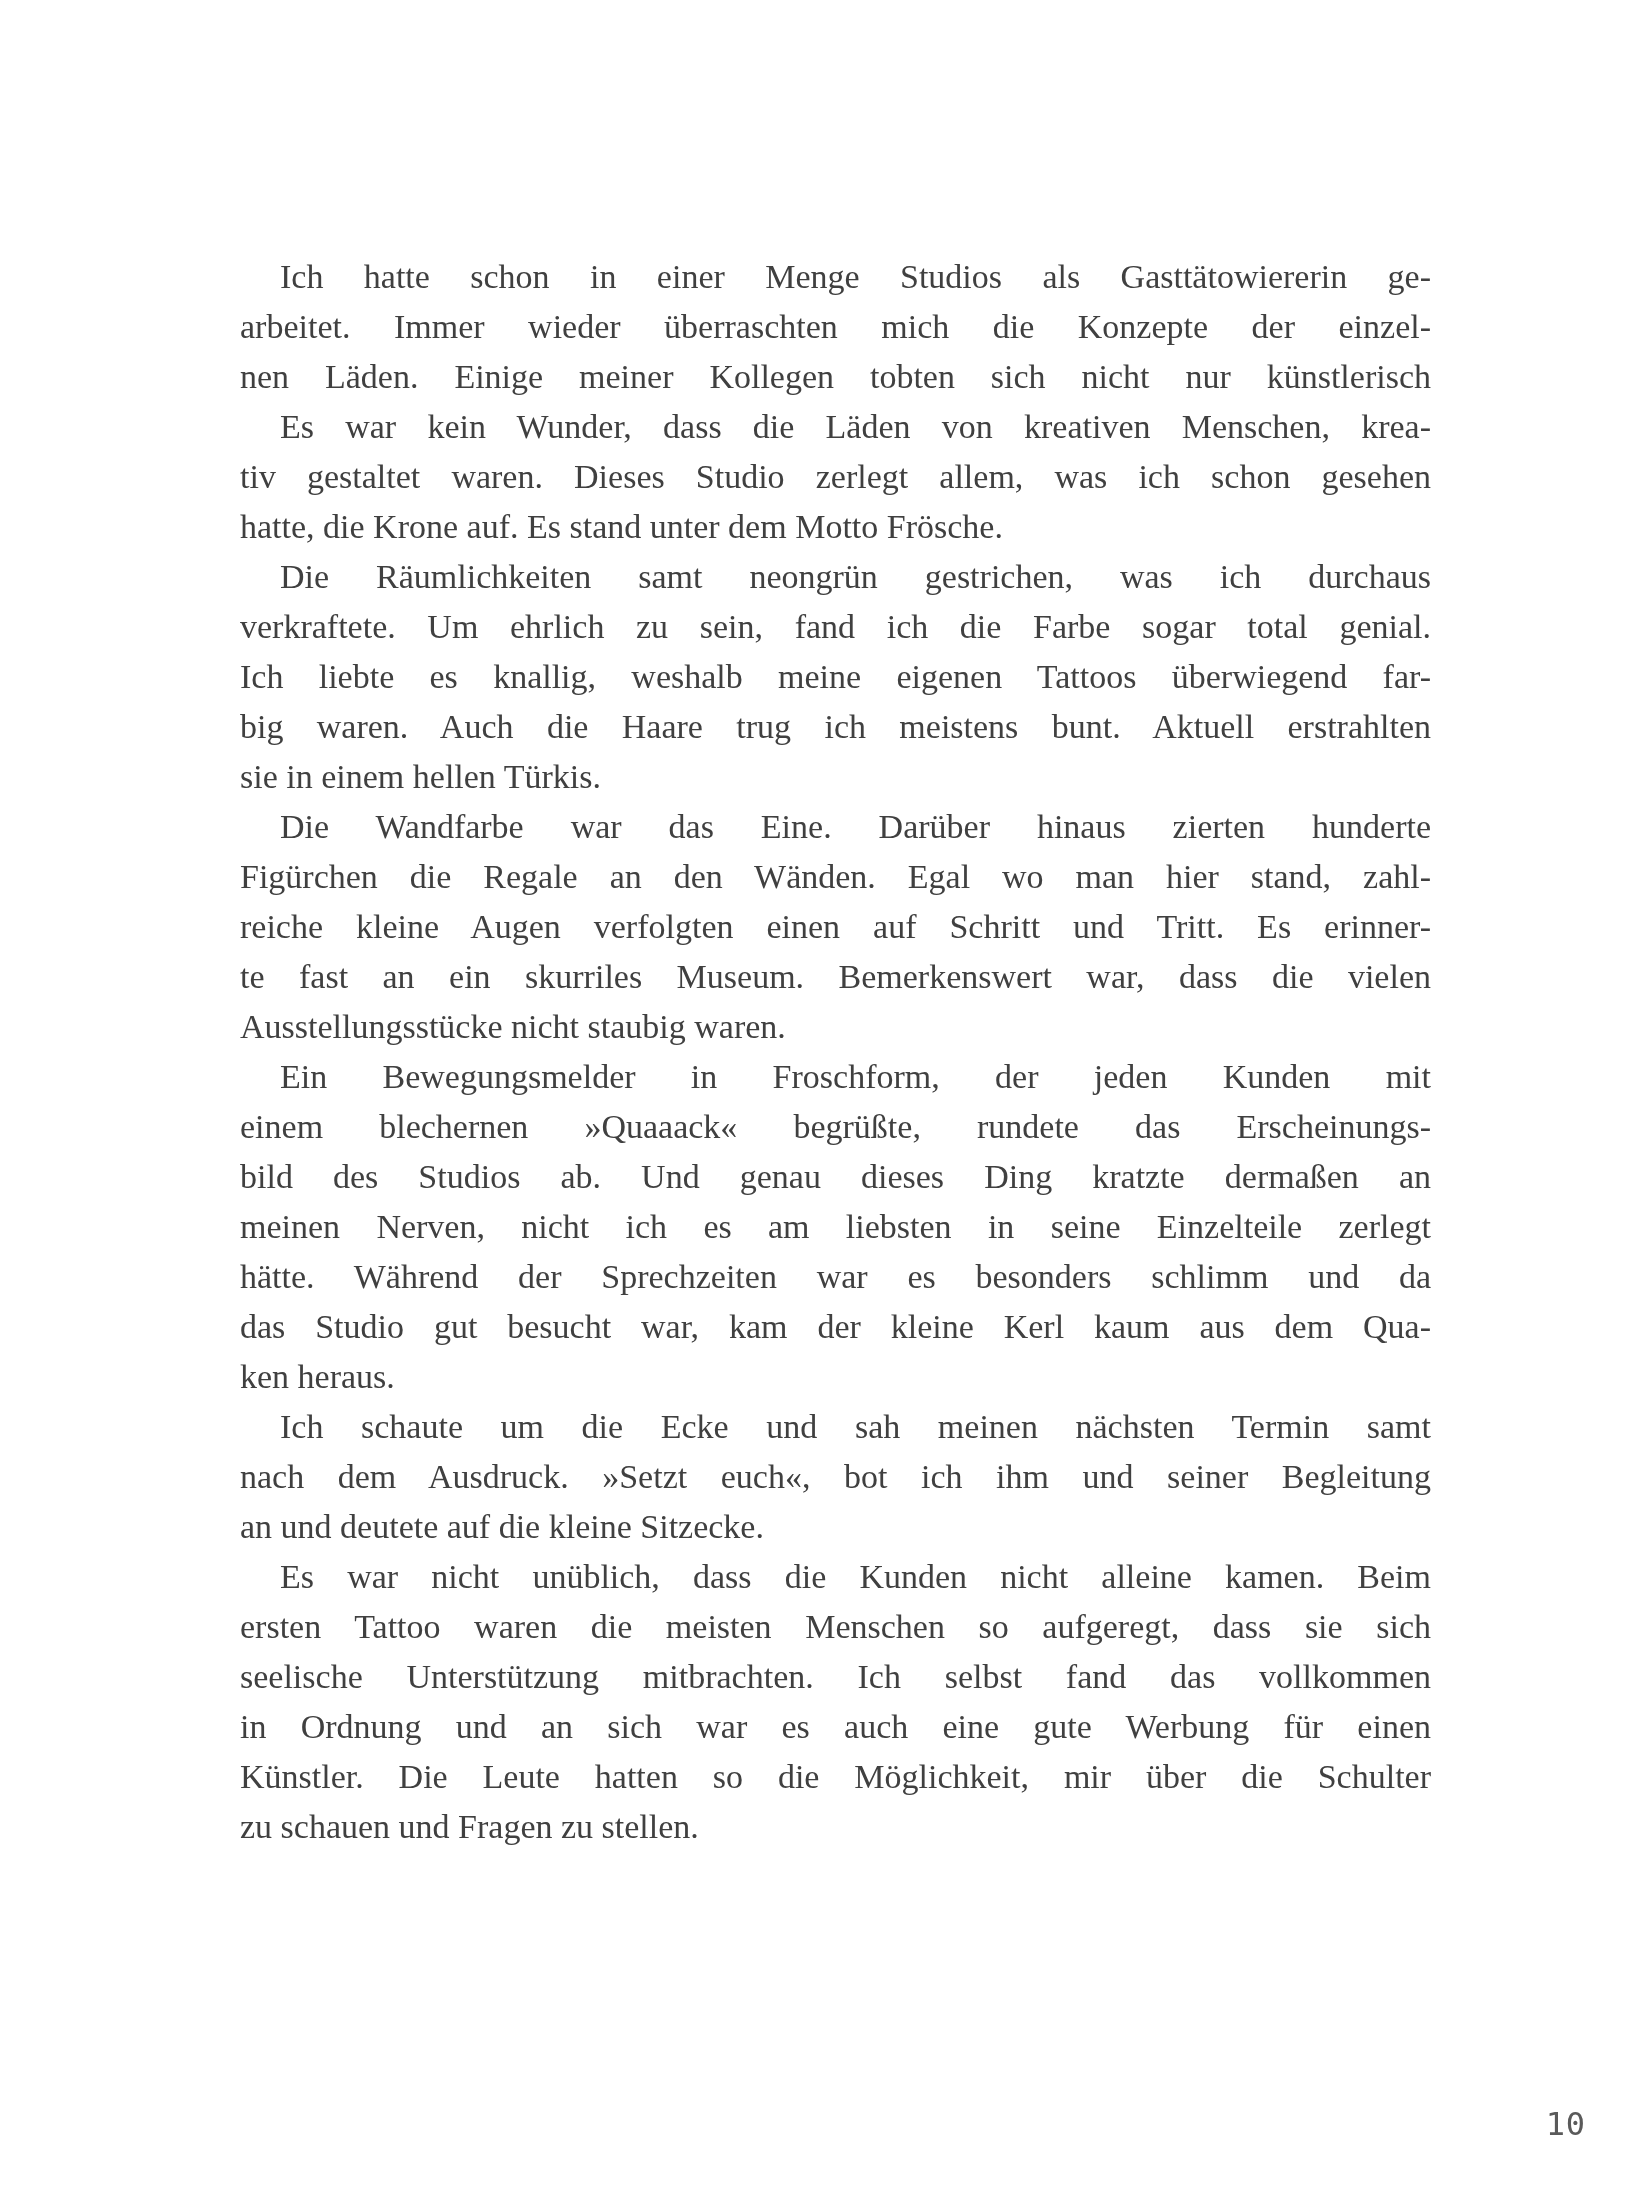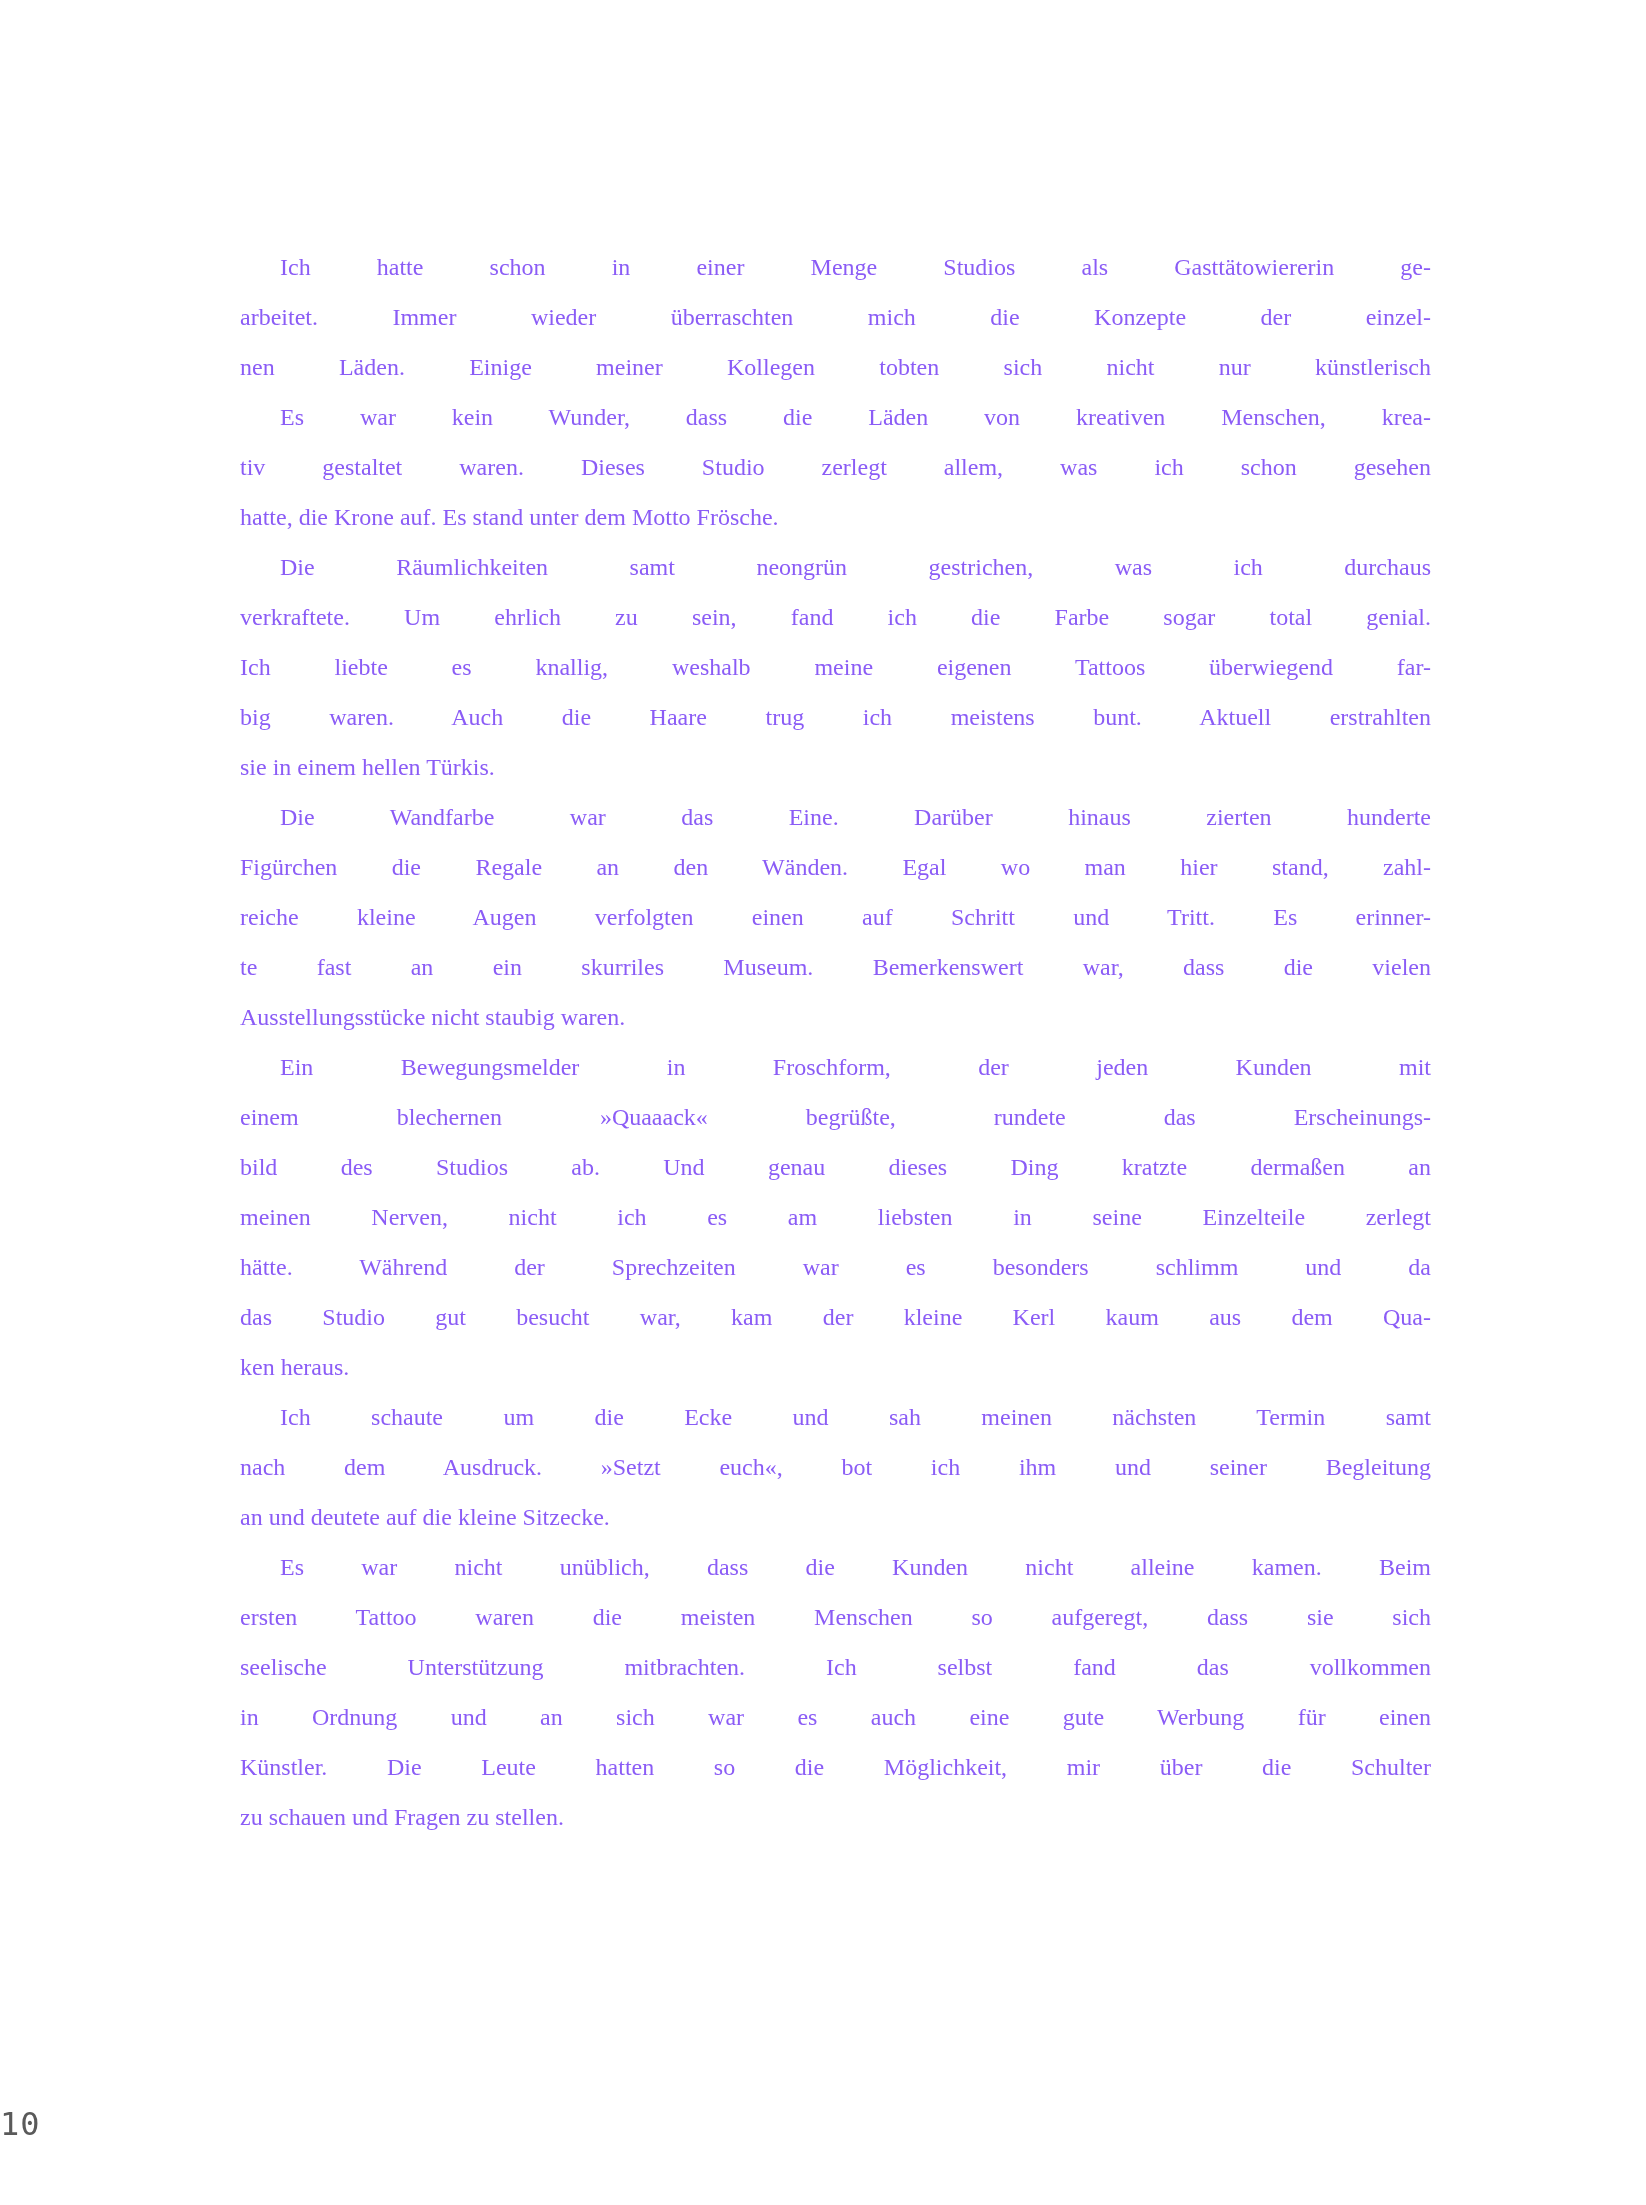--- a/index.html
+++ b/index.html
@@ -11,24 +11,24 @@
     position: relative;
     width: 1646px;
     height: 2292px;
     background: #ffffff;
     overflow: hidden;
     font-family: "Liberation Serif", serif;
   }
   .text-block {
     position: absolute;
     left: 240px;
-    top: 242px;
+    top: 252px;
     width: 1191px;
-    color: #8b5cf6;
-    font-size: 24px;
+    color: #404040;
+    font-size: 34px;
     line-height: 50px;
   }
   .para {
     margin: 0;
     padding: 0;
   }
   .line {
     text-align: justify;
     text-align-last: justify;
   }
@@ -37,21 +37,21 @@
   }
   .line.last {
     text-align: left;
     text-align-last: left;
   }
   .footer {
     position: absolute;
     top: 2105px;
     left: 0;
     width: 1586px;
-    text-align: left;
+    text-align: right;
   }
   .page-number {
     font-family: "DejaVu Sans Mono", monospace;
     font-size: 32px;
     color: #5a5a5a;
     letter-spacing: 0.9px;
   }
 </style>
 </head>
 <body>

